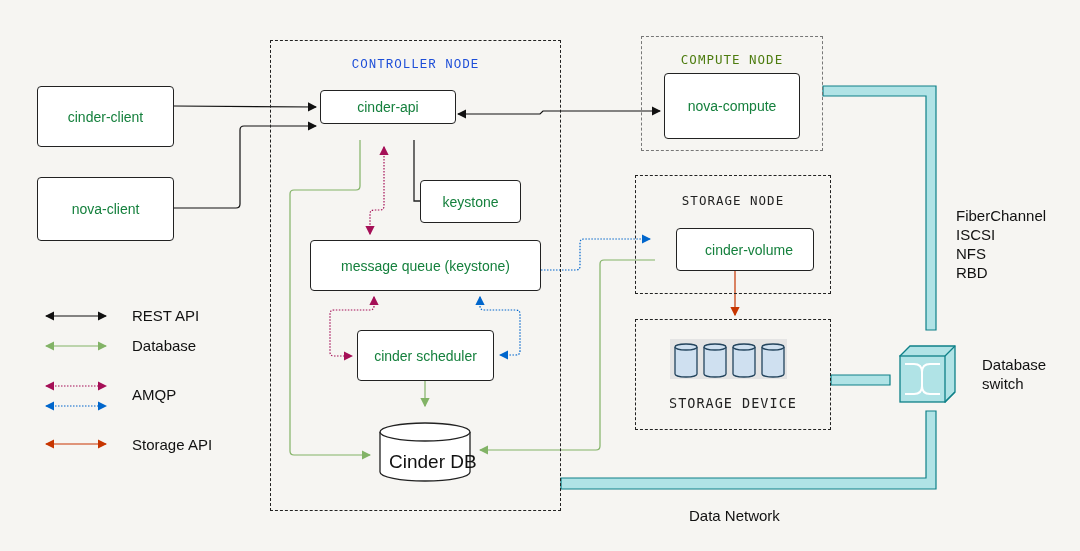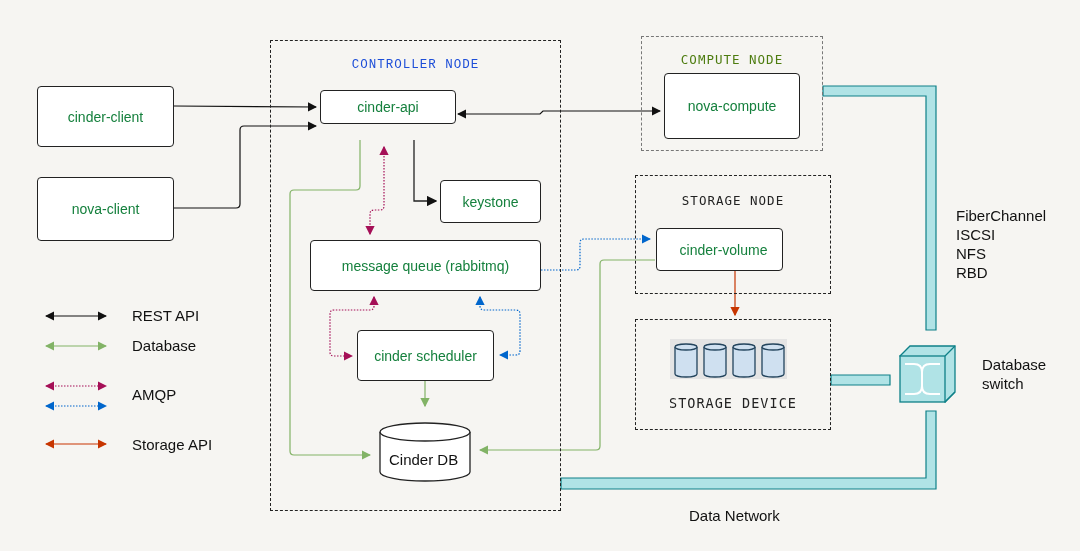--- a/index.html
+++ b/index.html
@@ -8,21 +8,21 @@
   svg.wires { position:absolute; left:0; top:0; }
   .box { position:absolute; background:#fff; border:1.3px solid #222; border-radius:4px;
          display:flex; align-items:center; justify-content:center; font-size:14px; color:#15803d;
          box-sizing:border-box; }
   .node { position:absolute; border:1.3px dashed #222; box-sizing:border-box; }
   .node.grey { border-color:#777; }
   .node-title { position:absolute; left:0; right:0; text-align:center; font-family:"DejaVu Sans Mono", monospace;
          font-size:12.5px; letter-spacing:1px; }
   .legend-label, .plain { position:absolute; font-size:15px; color:#111; white-space:nowrap; }
   .protos div { font-size:15px; line-height:19px; color:#111; }
-  .db-label { position:absolute; font-size:15px; color:#111; }
+  .db-label { position:absolute; font-size:19px; color:#111; }
 </style>
 </head>
 <body>
 
 <svg class="wires" width="1080" height="551">
   <defs>
     <marker id="aBlk" markerWidth="8" markerHeight="8" refX="7" refY="4" orient="auto">
         <path d="M0,0 L8,4 L0,8 z" fill="#111"></path>
       </marker>
     <marker id="aBlkS" markerWidth="8" markerHeight="8" refX="1" refY="4" orient="auto">
@@ -122,26 +122,26 @@
 <div class="node" style="left:635px;top:175px;width:196px;height:119px;">
   <div class="node-title" style="top:17px;color:#222;">STORAGE NODE</div>
 </div>
 <div class="node" style="left:635px;top:319px;width:196px;height:111px;">
   <div class="node-title" style="top:75px;color:#222;font-size:13.5px;">STORAGE DEVICE</div>
 </div>
 
 <div class="box" style="left:37px;top:86px;width:137px;height:61px;">cinder-client</div>
 <div class="box" style="left:37px;top:177px;width:137px;height:64px;">nova-client</div>
 <div class="box" style="left:320px;top:90px;width:136px;height:34px;">cinder-api</div>
-<div class="box" style="left:440px;top:180px;width:101px;height:43px;text-align:right;">keystone</div>
-<div class="box" style="left:310px;top:240px;width:231px;height:51px;">message queue (rabbitmq)</div>
+<div class="box" style="left:420px;top:180px;width:101px;height:43px;text-align:right;">keystone</div>
+<div class="box" style="left:310px;top:240px;width:231px;height:51px;">message queue (keystone)</div>
 <div class="box" style="left:357px;top:330px;width:137px;height:51px;text-align:right;">cinder scheduler</div>
 <div class="db-label" style="left:389px;top:451px;">Cinder DB</div>
 <div class="box" style="left:664px;top:73px;width:136px;height:66px;">nova-compute</div>
-<div class="box" style="left:656px;top:228px;width:127px;height:43px;padding-left:8px;">cinder-volume</div>
+<div class="box" style="left:676px;top:228px;width:138px;height:43px;padding-left:8px;">cinder-volume</div>
 
 <div class="plain protos" style="left:956px;top:206px;">
   <div>FiberChannel</div>
   <div>ISCSI</div>
   <div>NFS</div>
   <div>RBD</div>
 </div>
 <div class="plain protos" style="left:982px;top:355px;">
   <div>Database</div>
   <div>switch</div>

